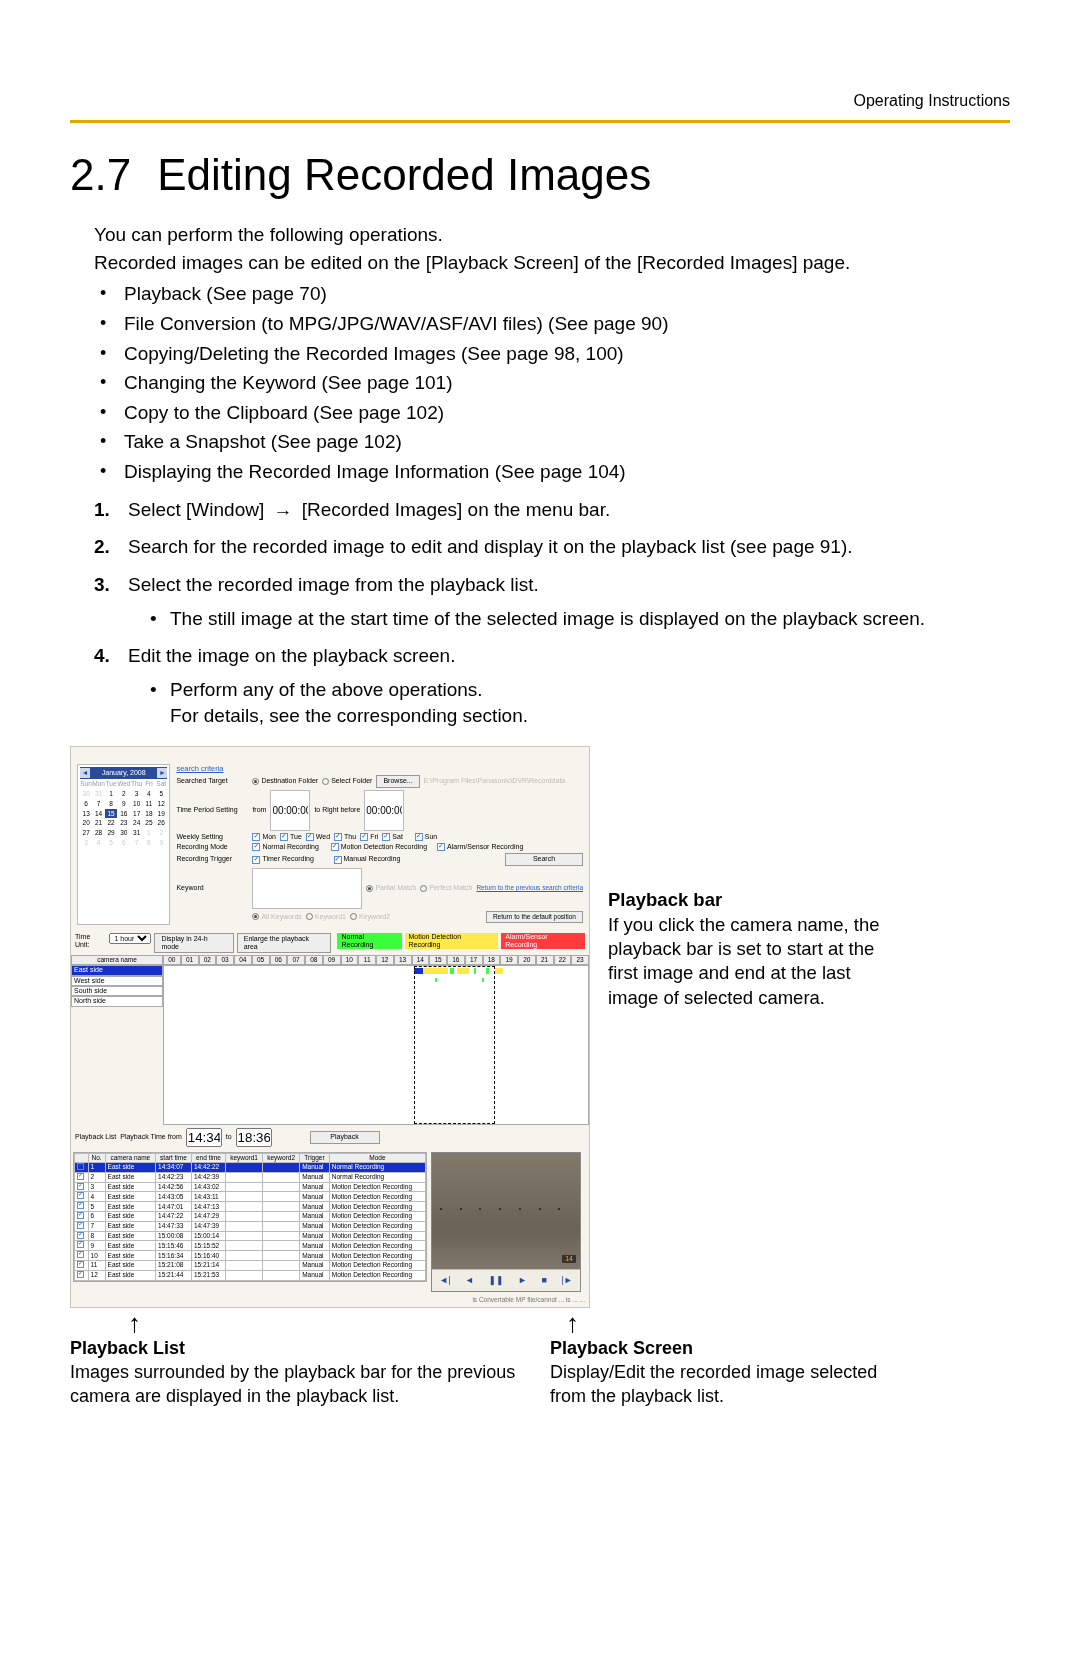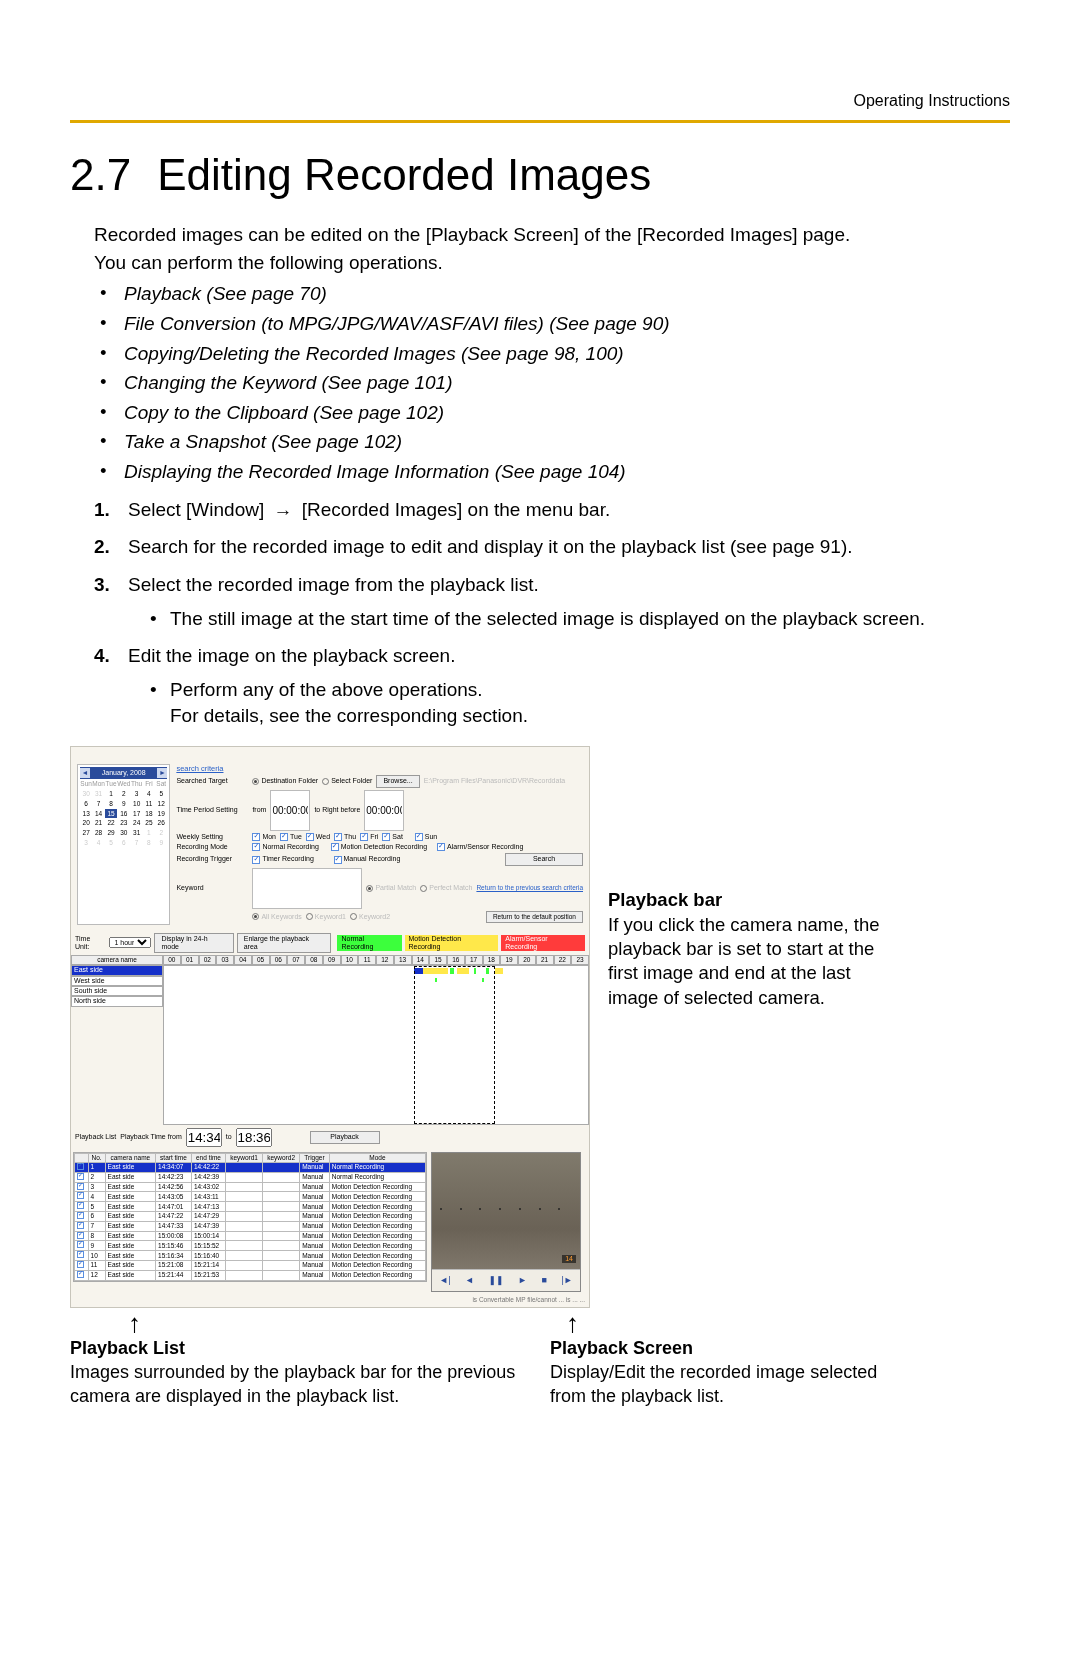--- a/index.html
+++ b/index.html
@@ -27,21 +27,20 @@
   h1.section-title {
     font-size: 44px;
     font-weight: normal;
     margin-bottom: 18px;
   }
   h1.section-title .num { margin-right: 26px; }
   .body-para { margin: 0 0 2px 24px; }
   ul.bullets {
     list-style: none;
     margin: 6px 0 12px 24px;
-    font-style: italic;
   }
   ul.bullets > li { padding-left: 30px; position: relative; margin: 4px 0; }
   ul.bullets > li::before {
     content: "•";
     position: absolute; left: 6px; top: 0;
     font-size: 18px;
   }
   ol.steps {
     list-style: none;
     margin: 10px 0 0 24px;
@@ -117,21 +116,21 @@
   .shot .form .lbl { width:72px; }
   .shot .form input[type=text] { font-size:10px; padding:14px 1px; border:1px solid #bbb; background:#fff; }
   .shot .form .bluetxt { color:#2a60c8; text-decoration: underline;}
   .shot .cb { display:inline-flex; align-items:center; gap:2px; }
   .shot .cb .box { width:8px; height:8px; border:1px solid #5a8edf; background:#fff; position:relative; }
   .shot .cb .box.chk::after { content:"✓"; position:absolute; font-size:7px; color:#2a60c8; left:0; top:-2px;}
   .shot .radio { display:inline-flex; align-items:center; gap:2px;}
   .shot .radio .dot{ width:7px;height:7px;border:1px solid #777;border-radius:50%;position:relative;}
   .shot .radio .dot.on::after{content:"";position:absolute;left:1px;top:1px;width:3px;height:3px;border-radius:50%;background:#444;}
   .shot .btn { border:1px solid #999; background:#eee; padding:1px 6px; font-size:7px;}
-  .shot .legendrow { display:flex; align-items:center; gap:3px; font-size:7px; padding:2px 4px; }
+  .shot .legendrow { display:flex; align-items:flex-start; gap:3px; font-size:7px; padding:2px 4px; }
   .shot .leg { padding:0 4px; }
   .shot .leg.g { background:#3cff3c; }
   .shot .leg.y { background:#ffe84a; }
   .shot .leg.r { background:#ff3b3b; color:#fff;}
   .shot .timeline {
     position:relative;
   }
   .shot .thead { display:flex; font-size:6.5px; background:#eee;}
   .shot .thead .cn { width:92px; text-align:center; border:1px solid #aaa; }
   .shot .thead .hrs { flex:1; display:grid; grid-template-columns:repeat(24,1fr);}
@@ -196,22 +195,22 @@
 <body>
 <div class="page-wrap">
 
 <div class="header-right">Operating Instructions</div>
 <div class="gold-rule"></div>
 
 <h1 class="section-title">
   <span class="num">2.7</span><span>Editing Recorded Images</span>
 </h1>
 
+<p class="body-para">You can perform the following operations.</p>
 <p class="body-para">Recorded images can be edited on the [Playback Screen] of the [Recorded Images] page.</p>
-<p class="body-para">You can perform the following operations.</p>
 
 <ul class="bullets">
   <li>Playback (See page 70)</li>
   <li>File Conversion (to MPG/JPG/WAV/ASF/AVI files) (See page 90)</li>
   <li>Copying/Deleting the Recorded Images (See page 98, 100)</li>
   <li>Changing the Keyword (See page 101)</li>
   <li>Copy to the Clipboard (See page 102)</li>
   <li>Take a Snapshot (See page 102)</li>
   <li>Displaying the Recorded Image Information (See page 104)</li>
 </ul>

